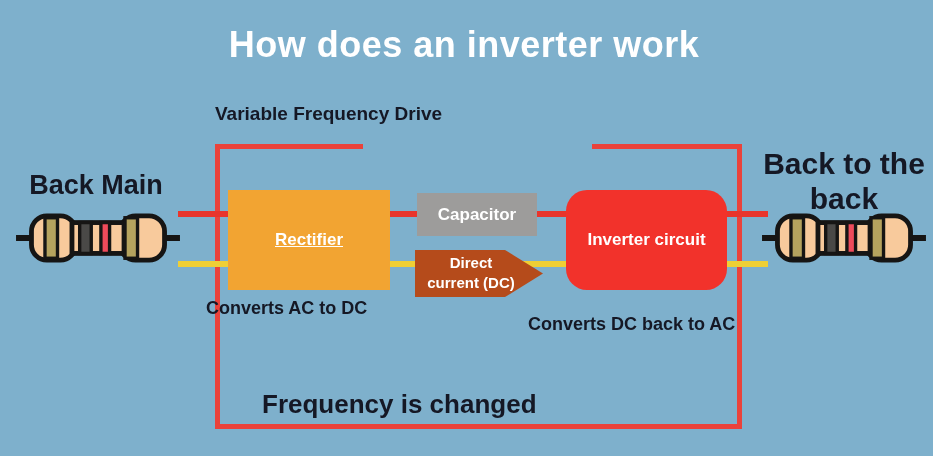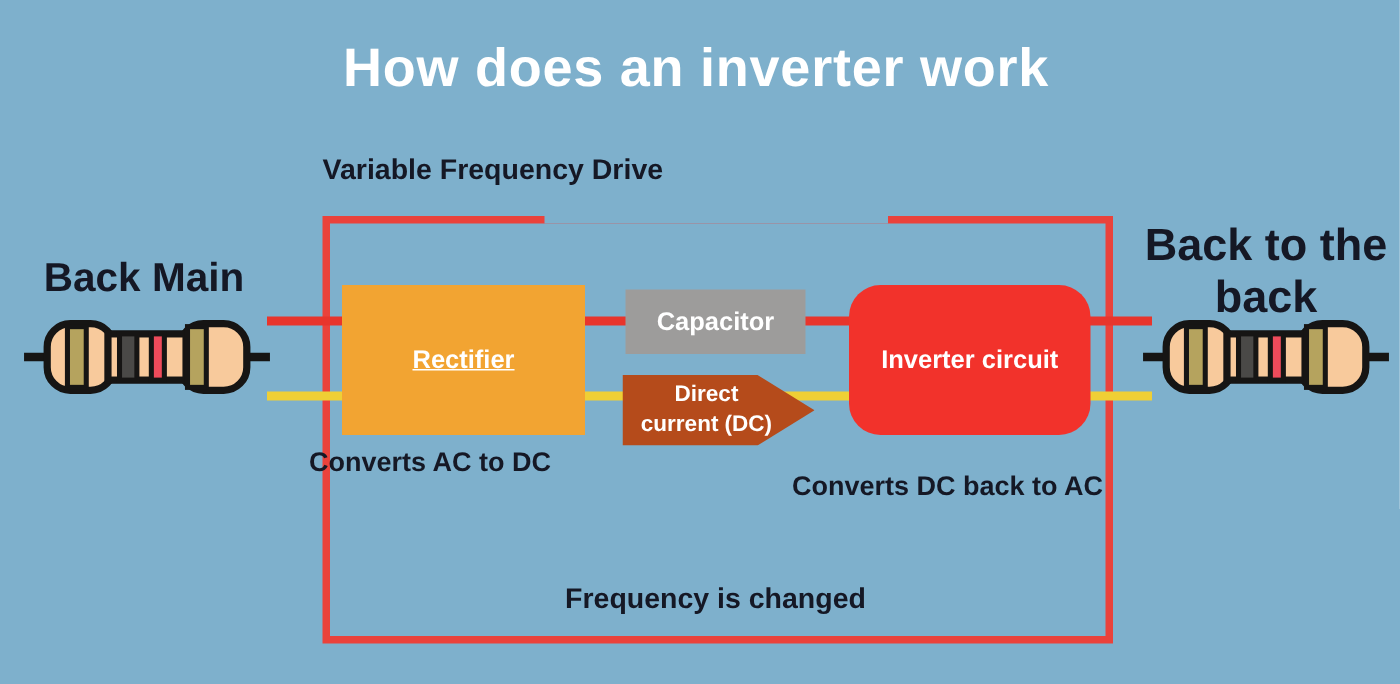--- a/index.html
+++ b/index.html
@@ -56,21 +56,21 @@
   .inverter-box{left:566px;top:190px;width:161px;height:100px;
     background:var(--inverter-red,#F2322B);font-size:17px;border-radius:21px;}
   .caption{
     font-size:18px;color:var(--text-dark,#151825);
     text-align:left;z-index:3;
   }
   .caption-rectifier{left:206px;top:298px;width:205px;}
   .caption-inverter{left:528px;top:314px;width:224px;}
   .freq-label{
     left:262px;top:389px;width:430px;
-    text-align:center;font-size:19px;color:var(--text-dark,#151825);
+    font-size:26px;color:var(--text-dark,#151825);
     z-index:3;
   }
   .dc-arrow{left:415px;top:250px;width:128px;height:47px;z-index:3;}
   .dc-arrow svg{position:absolute;left:0;top:0;}
   .arrow-shape{fill:var(--arrow-rust,#B54B1B);}
   .dc-arrow-text{
     position:absolute;left:2px;top:3px;width:108px;
     text-align:center;color:var(--text-white,#FFFFFF);
     font-size:15px;line-height:20px;
   }

